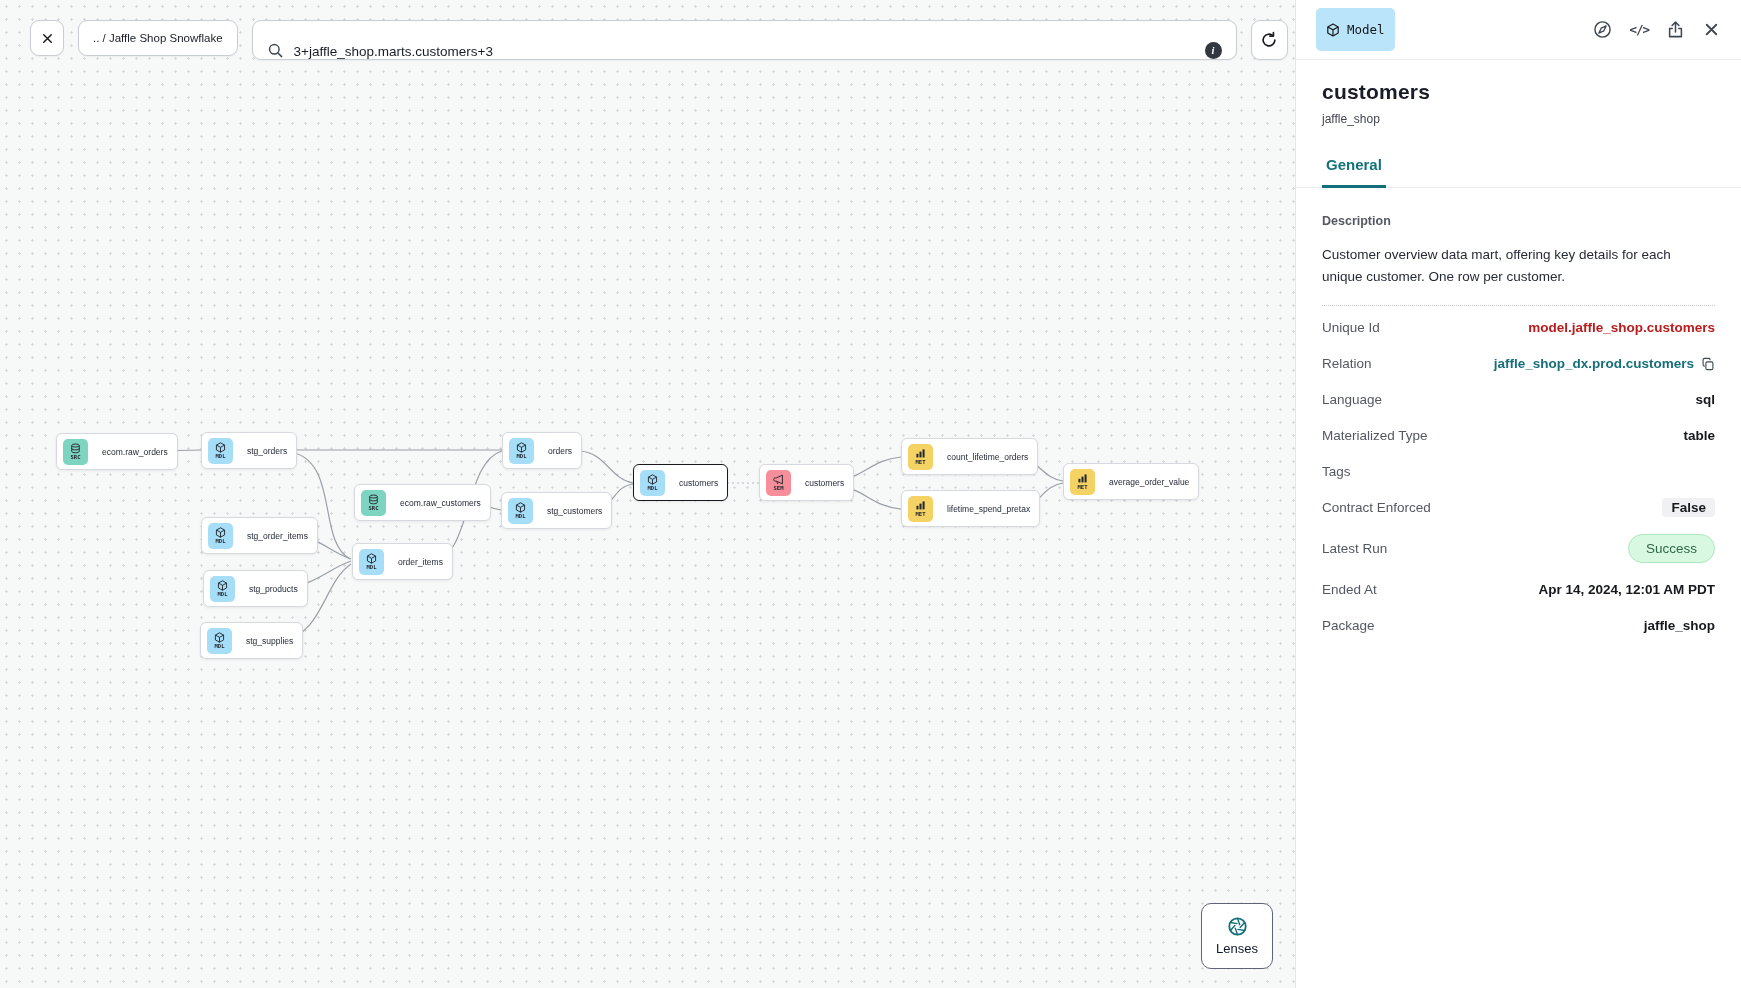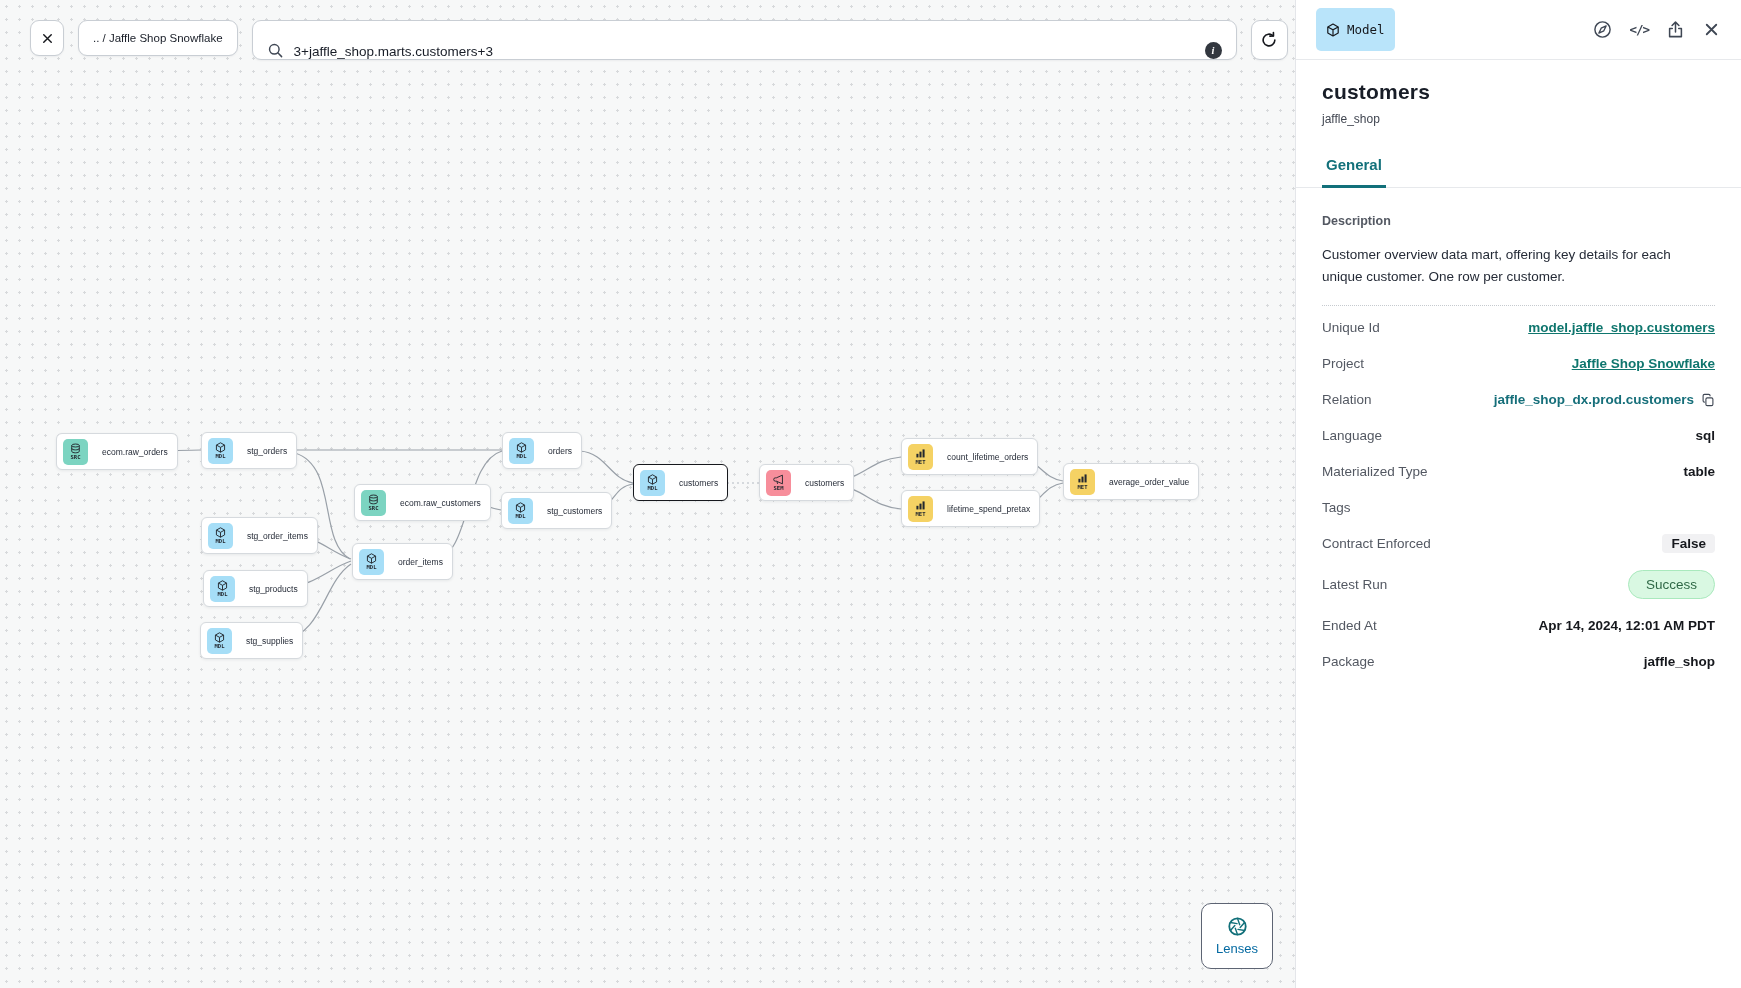--- a/index.html
+++ b/index.html
@@ -71,21 +71,21 @@
   .nlabel { font-size:8.5px; color:#252b37; }
 
   
   .lenses {
     position:absolute; left:1201px; top:903px; width:72px; height:66px;
     background:#fff; border:1.4px solid #5d6473; border-radius:10px; cursor:pointer;
     display:flex; flex-direction:column; align-items:center; justify-content:center; gap:4px;
     color:#12707a;
   }
   .lenses svg { width:21px; height:21px; }
-  .lenses .llabel { font-size:13px; color:#0369a1; }
+  .lenses .llabel { font-size:13px; color:#0f172a; }
 
   
   .panel { width:445px; height:988px; background:#fff; display:flex; flex-direction:column; }
   .phead {
     height:60px; flex:0 0 auto; display:flex; align-items:center; justify-content:space-between;
     padding:0 20px; border-bottom:1px solid #e7e9ec;
   }
   .pbadge {
     display:flex; align-items:center; gap:7px; background:#b9e4fa; border-radius:5px;
     padding:14px 10px; font-family:"DejaVu Sans Mono",monospace; font-size:12.5px; color:#16181d;
@@ -109,21 +109,21 @@
 
   .pcontent { padding:26px 26px 0 26px; }
   .dlabel { font-size:12.5px; font-weight:bold; color:#535862; }
   .dtext { margin-top:16px; font-size:13.5px; line-height:1.65; color:#252b37; max-width:392px; }
   .dotsep { margin:16px 0 4px 0; border-bottom:1px dotted #c6cacf; }
 
   .frow { height:36px; display:flex; align-items:center; justify-content:space-between; }
   .frow.tall { height:46px; }
   .flabel { font-size:13.5px; color:#535862; }
   .fval { font-size:13.5px; color:#16181d; font-weight:bold; }
-  a.fval { color:#0f766e; text-decoration:underline; cursor:pointer; }
+  a.fval { color:#b91c1c; cursor:pointer; }
   .fval.teal { color:#166f7a; display:flex; align-items:center; gap:7px; }
   .fval.teal svg { width:14px; height:14px; color:#3f4754; cursor:pointer; }
   .badge-gray { background:#f1f1f3; border-radius:4px; padding:2px 9px; }
   .pill-success {
     background:#d9f8e2; border:1px solid #a9e9bd; border-radius:999px;
     padding:6px 17px; font-size:13.5px; color:#2f6846; font-weight:normal;
   }
 </style>
 </head>
 <body>
@@ -397,24 +397,20 @@
       <div class="pcontent">
         <div class="dlabel">Description</div>
         <div class="dtext">Customer overview data mart, offering key details for each unique customer. One row per customer.</div>
         <div class="dotsep"></div>
 
         <div class="frow">
           <span class="flabel">Unique Id</span>
           <a class="fval">model.jaffle_shop.customers</a>
         </div>
         <div class="frow">
-          <span class="flabel">Project</span>
-          <a class="fval">Jaffle Shop Snowflake</a>
-        </div>
-        <div class="frow">
           <span class="flabel">Relation</span>
           <span class="fval teal">
             <span>jaffle_shop_dx.prod.customers</span>
             <svg viewBox="0 0 20 20">
                 <use href="#i-copy"></use>
               </svg>
           </span>
         </div>
         <div class="frow">
           <span class="flabel">Language</span>

